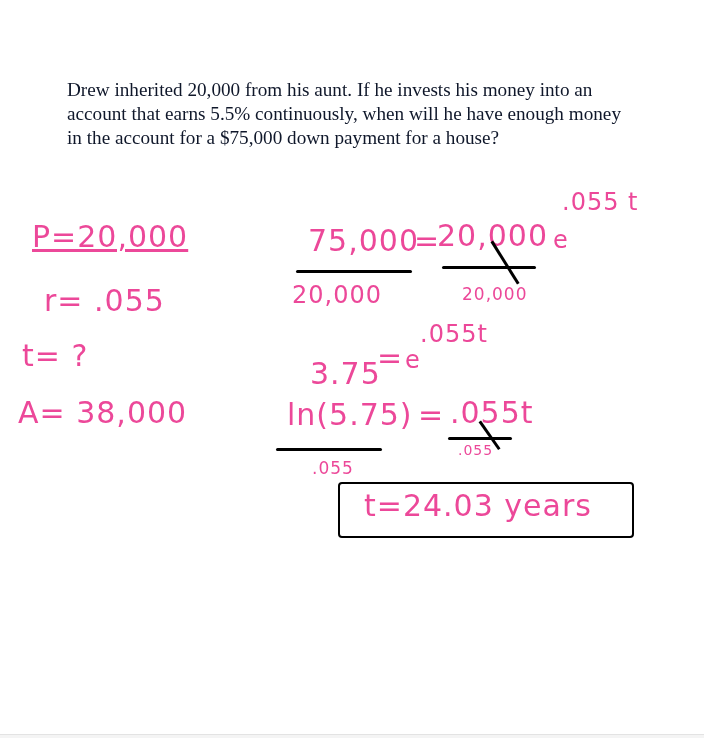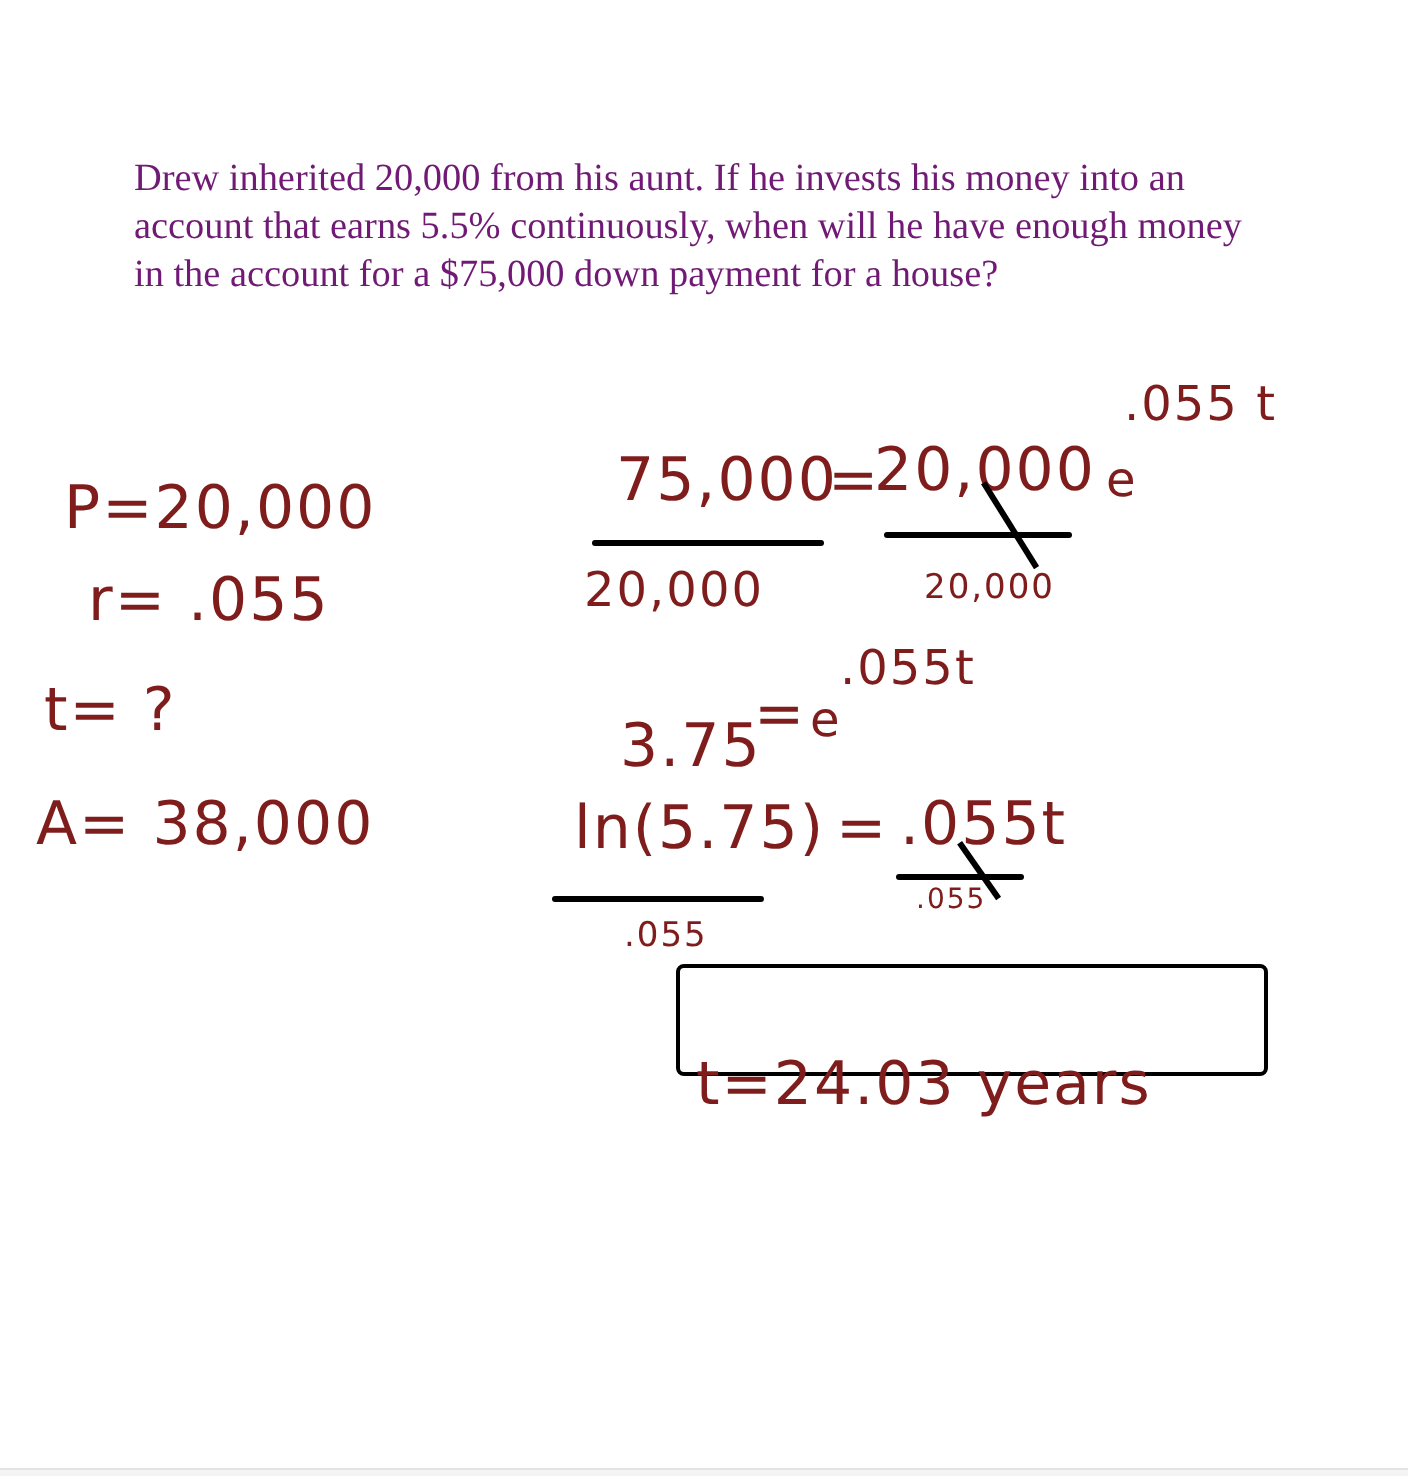--- a/index.html
+++ b/index.html
@@ -14,26 +14,26 @@
       overflow: hidden;
     }
     .problem {
       position: absolute;
       left: 67px;
       top: 78px;
       width: 570px;
       font-family: "Liberation Serif", serif;
       font-size: 19.2px;
       line-height: 24px;
-      color: #701a75;
+      color: #0f172a;
     }
     .hw {
       position: absolute;
       font-family: "DejaVu Sans", sans-serif;
-      color: #7f1d1d;
+      color: #ec4899;
       white-space: nowrap;
       font-weight: normal;
       letter-spacing: 1px;
     }
     .big { font-size: 30px; }
     .mid { font-size: 24px; }
     .small { font-size: 17px; }
     .tiny { font-size: 14px; }
     .rule {
       position: absolute;
@@ -60,21 +60,21 @@
       height: 4px;
       background: #f4f4f4;
       border-top: 1px solid #e3e3e3;
     }
   </style>
 </head>
 <body>
 
 <div class="problem">Drew inherited 20,000 from his aunt.  If he invests his money into an account that earns 5.5% continuously, when will he have enough money in the account for a $75,000 down payment for a house?</div>
 
-<div class="hw big" style="left:32px; top:237px;">P=20,000</div>
+<div class="hw big" style="left:32px; top:219px;text-decoration:underline;">P=20,000</div>
 <div class="hw big" style="left:44px; top:283px;">r= .055</div>
 <div class="hw big" style="left:22px; top:338px;">t= ?</div>
 <div class="hw big" style="left:18px; top:395px;">A= 38,000</div>
 
 <div class="hw big" style="left:308px; top:223px;">75,000</div>
 <div class="hw big" style="left:414px; top:223px;">=</div>
 <div class="hw big" style="left:437px; top:218px;">20,000</div>
 <div class="hw mid" style="left:553px; top:226px;">e</div>
 <div class="hw mid" style="left:562px; top:188px;">.055 t</div>
 <div class="strike" style="left:492px; top:240px; width:50px; transform: rotate(58deg);"></div>
@@ -91,15 +91,15 @@
 <div class="hw big" style="left:287px; top:397px;">ln(5.75)</div>
 <div class="hw big" style="left:418px; top:397px;">=</div>
 <div class="hw big" style="left:450px; top:395px;">.055t</div>
 <div class="strike" style="left:480px; top:420px; width:34px; transform: rotate(55deg);"></div>
 <div class="rule" style="left:276px; top:448px; width:106px;"></div>
 <div class="rule" style="left:448px; top:437px; width:64px;"></div>
 <div class="hw small" style="left:312px; top:458px;">.055</div>
 <div class="hw tiny" style="left:458px; top:442px;">.055</div>
 
 <div class="box" style="left:338px; top:482px; width:292px; height:52px;"></div>
-<div class="hw big" style="left:348px; top:488px;margin-top:37px;">t=24.03 years</div>
+<div class="hw big" style="left:364px; top:488px;">t=24.03 years</div>
 
 <div class="bottom-bar"></div>
 
 </body></html>

